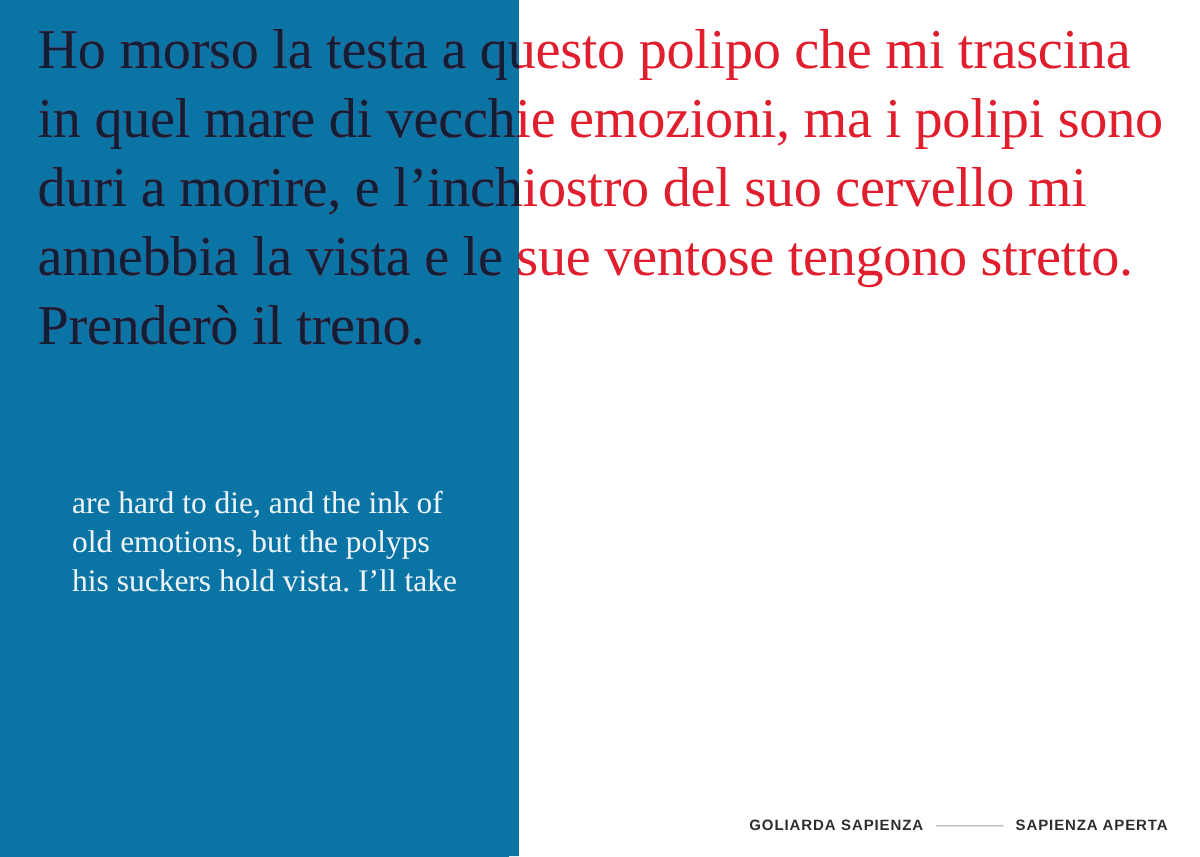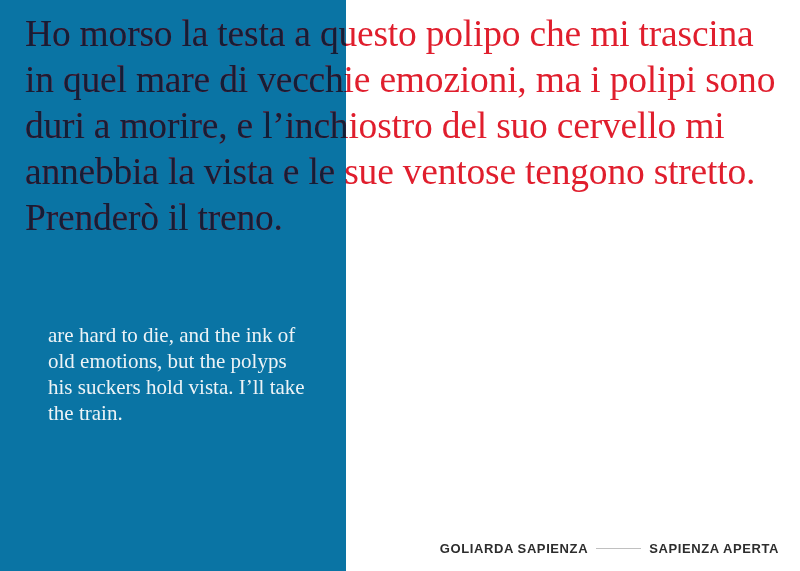--- a/index.html
+++ b/index.html
@@ -46,21 +46,21 @@
   }
   .footer {
     position: absolute;
     right: 21px;
     bottom: 15px;
     display: flex;
     align-items: center;
     gap: 8px;
     font-family: "Liberation Sans", sans-serif;
     font-weight: bold;
-    font-size: 13px;
+    font-size: 10px;
     letter-spacing: 0.6px;
     color: var(--footer-text, #2d2d2d);
   }
   .footer .rule {
     display: inline-block;
     width: 45px;
     height: 1px;
     background: var(--divider, #c0c0c0);
   }
 </style>
@@ -84,21 +84,20 @@
     <div>in quel mare di vecchie emozioni, ma i polipi sono</div>
     <div>duri a morire, e l’inchiostro del suo cervello mi</div>
     <div>annebbia la vista e le sue ventose tengono stretto.</div>
     <div>Prenderò il treno.</div>
   </div>
 
   <div class="translation">
     <div>are hard to die, and the ink of</div>
     <div>old emotions, but the polyps</div>
     <div>his suckers hold vista. I’ll take</div>
-    <div>the train.</div>
   </div>
 
   <div class="footer">
     <span>GOLIARDA SAPIENZA</span>
     <span class="rule"></span>
     <span>SAPIENZA APERTA</span>
   </div>
 
 </div>
 

